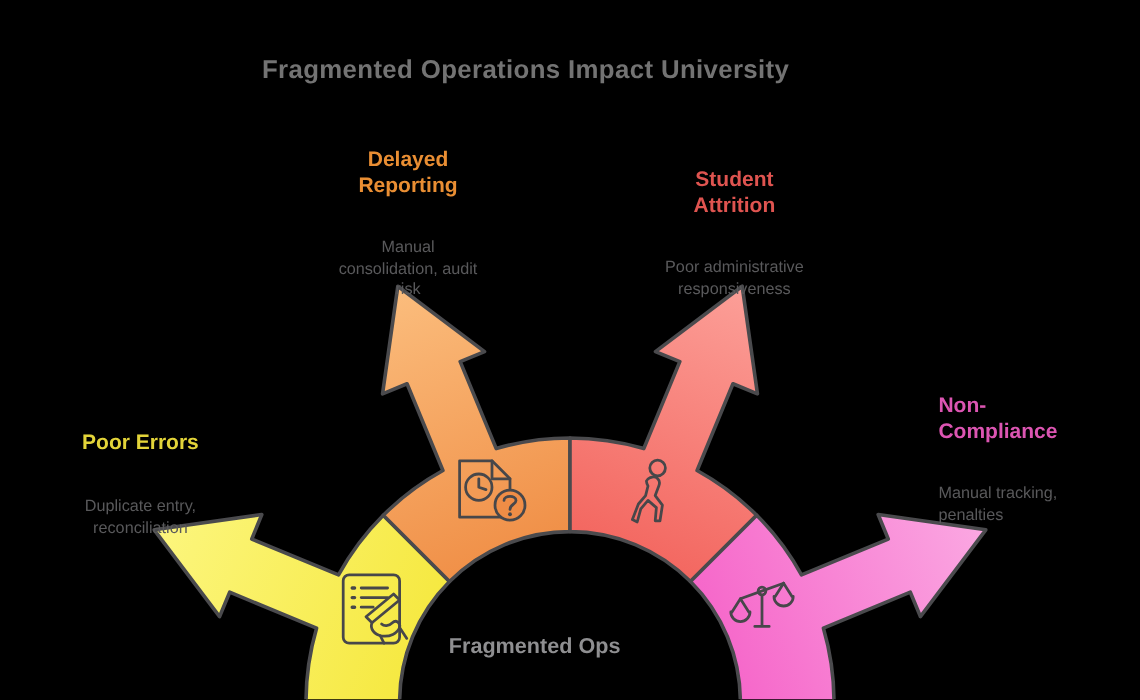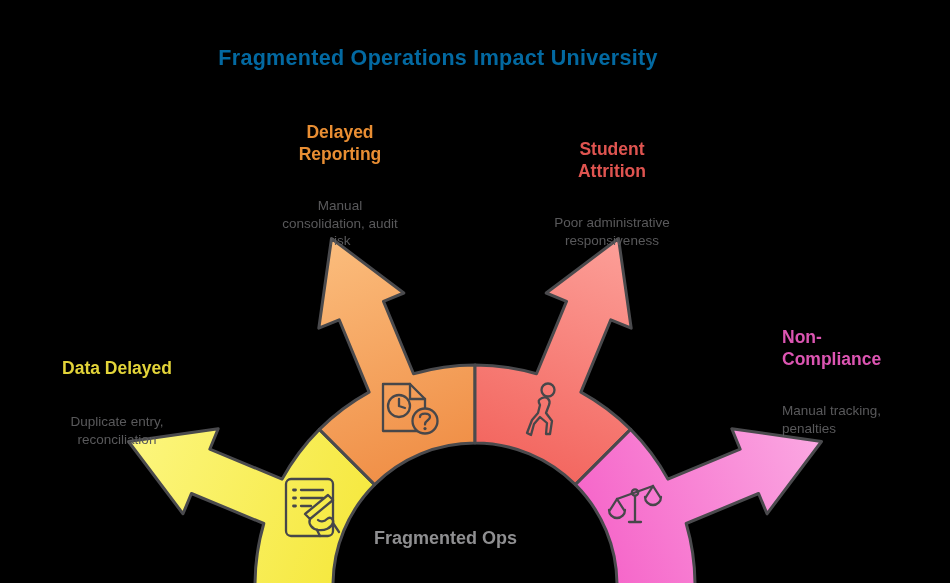--- a/index.html
+++ b/index.html
@@ -79,24 +79,24 @@
         <circle cx="0" cy="-10.5" r="3.2"></circle>
         <path d="M 0,-7 L 0,19 M -6,19 L 6,19"></path>
         <path d="M -18,-4 L -25,7 M -18,-4 L -11,7"></path>
         <path d="M -26,7 A 8,8 0 0,0 -10,7"></path>
         <path d="M 18,-17 L 11,-6 M 18,-17 L 25,-6"></path>
         <path d="M 10,-6 A 8,8 0 0,0 26,-6"></path>
       </g>
     </g>
   </svg>
 
-  <div class="ovl title" id="title" style="color: #0369a1;">Fragmented Operations Impact University</div>
+  <div class="ovl title" id="title" style="color: #737373;">Fragmented Operations Impact University</div>
 
   <div class="ovl lbl lbl-dataerr">
-    <div class="head" style="color: rgb(227, 212, 57);">Data Delayed</div>
+    <div class="head" style="color: rgb(227, 212, 57);">Poor Errors</div>
     <div class="sub" style="color: rgb(89, 89, 91);">Duplicate entry,
 reconciliation</div>
   </div>
 
   <div class="ovl lbl lbl-attrition">
     <div class="head" style="color: rgb(223, 84, 80);">Student
 Attrition</div>
     <div class="sub" style="color: rgb(89, 89, 91);">Poor administrative
 responsiveness</div>
   </div>

